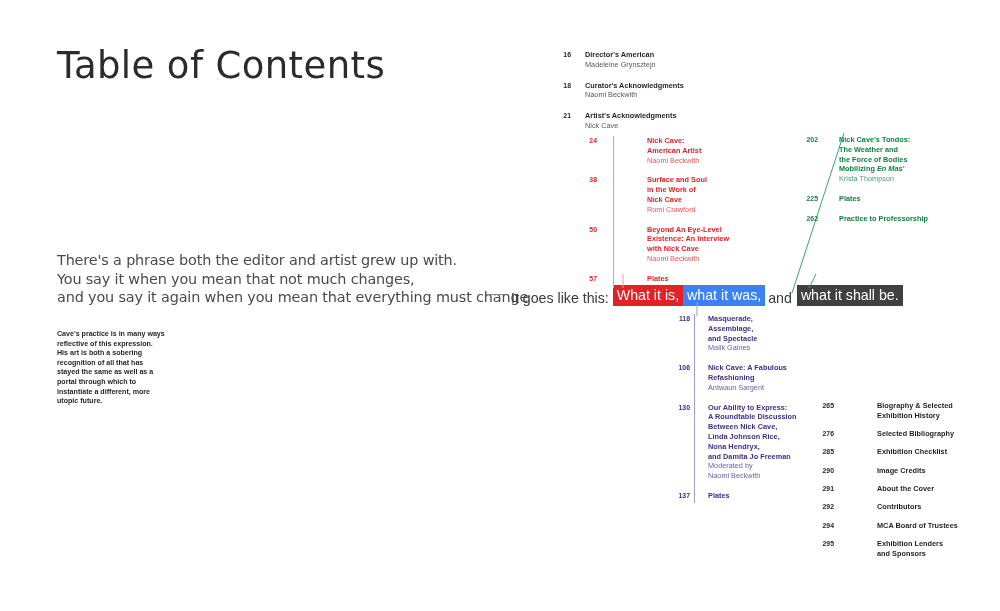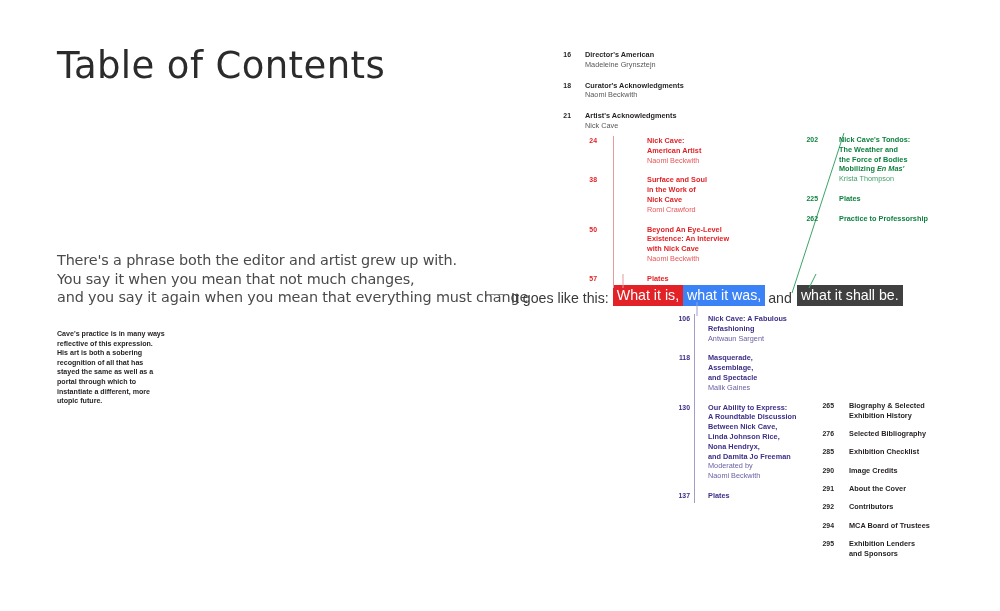--- a/index.html
+++ b/index.html
@@ -177,21 +177,21 @@
     top: 314px;
     width: 1px;
     height: 189px;
     background: #a49ccb;
   }
 
   
   #group-back { left: 812px; top: 401px; width: 185px; }
   #group-back .toc-num { width: 22px; color: #231f20; }
   #group-back .toc-body { margin-left: 15px; color: #231f20; }
-  #group-back .toc-entry { margin-bottom: 8.5px; }
+  #group-back .toc-entry { margin-bottom: 8.5px; gap: 28px; }
 </style>
 </head>
 <body>
 
 <div class="page">
 
   <div id="page-title">Table of Contents</div>
 
   <div id="intro-block">
     <div>There's a phrase both the editor and artist grew up with.</div>
@@ -295,34 +295,34 @@
       </div>
       <div class="toc-entry">
         <div class="toc-num">262</div>
         <div class="toc-body">
           <div class="toc-title">Practice to Professorship</div>
         </div>
       </div>
     </div>
   <div class="toc-group" id="group-purple">
       <div class="toc-entry">
+        <div class="toc-num">118</div>
+        <div class="toc-body">
+          <div class="toc-title">Masquerade,<br>Assemblage,<br>and Spectacle</div>
+          <div class="toc-sub">Malik Gaines</div>
+        </div>
+      </div>
+      <div class="toc-entry">
         <div class="toc-num">106</div>
         <div class="toc-body">
           <div class="toc-title">Nick Cave: A Fabulous<br>Refashioning</div>
           <div class="toc-sub">Antwaun Sargent</div>
         </div>
       </div>
       <div class="toc-entry">
-        <div class="toc-num">118</div>
-        <div class="toc-body">
-          <div class="toc-title">Masquerade,<br>Assemblage,<br>and Spectacle</div>
-          <div class="toc-sub">Malik Gaines</div>
-        </div>
-      </div>
-      <div class="toc-entry">
         <div class="toc-num">130</div>
         <div class="toc-body">
           <div class="toc-title">Our Ability to Express:<br>A Roundtable Discussion<br>Between Nick Cave,<br>Linda Johnson Rice,<br>Nona Hendryx,<br>and Damita Jo Freeman</div>
           <div class="toc-sub">Moderated by<br>Naomi Beckwith</div>
         </div>
       </div>
       <div class="toc-entry">
         <div class="toc-num">137</div>
         <div class="toc-body">
           <div class="toc-title">Plates</div>

